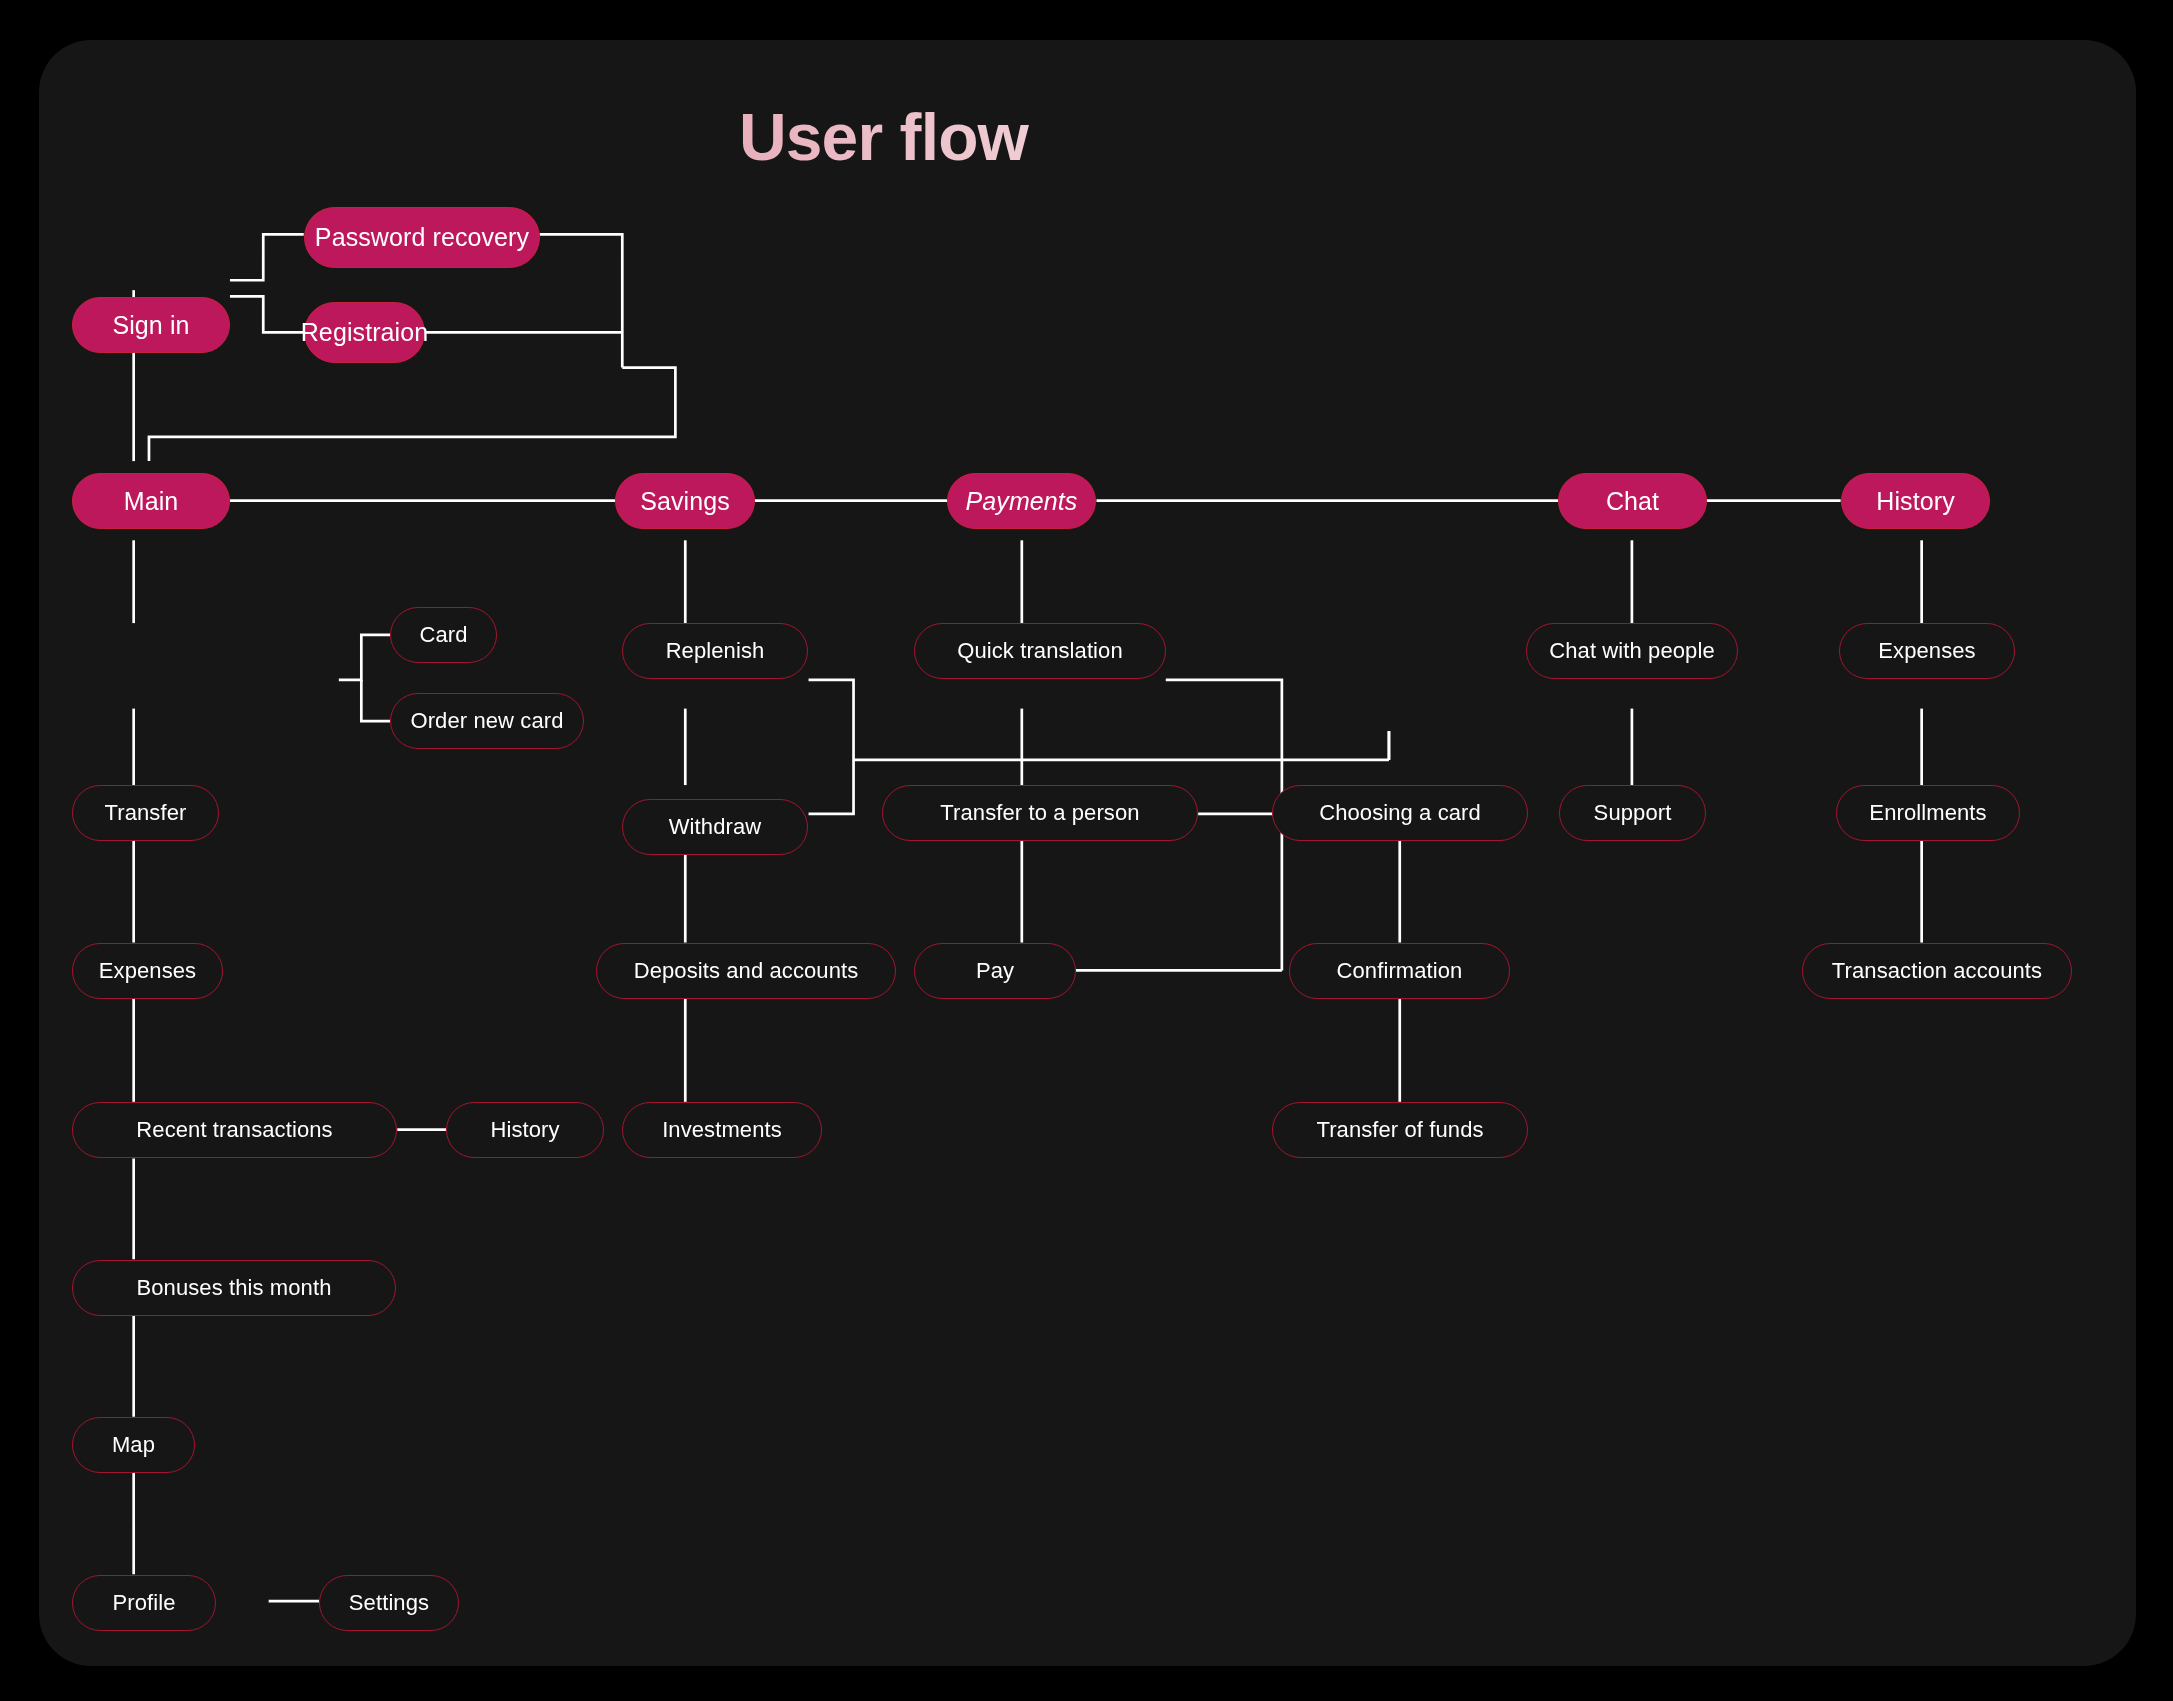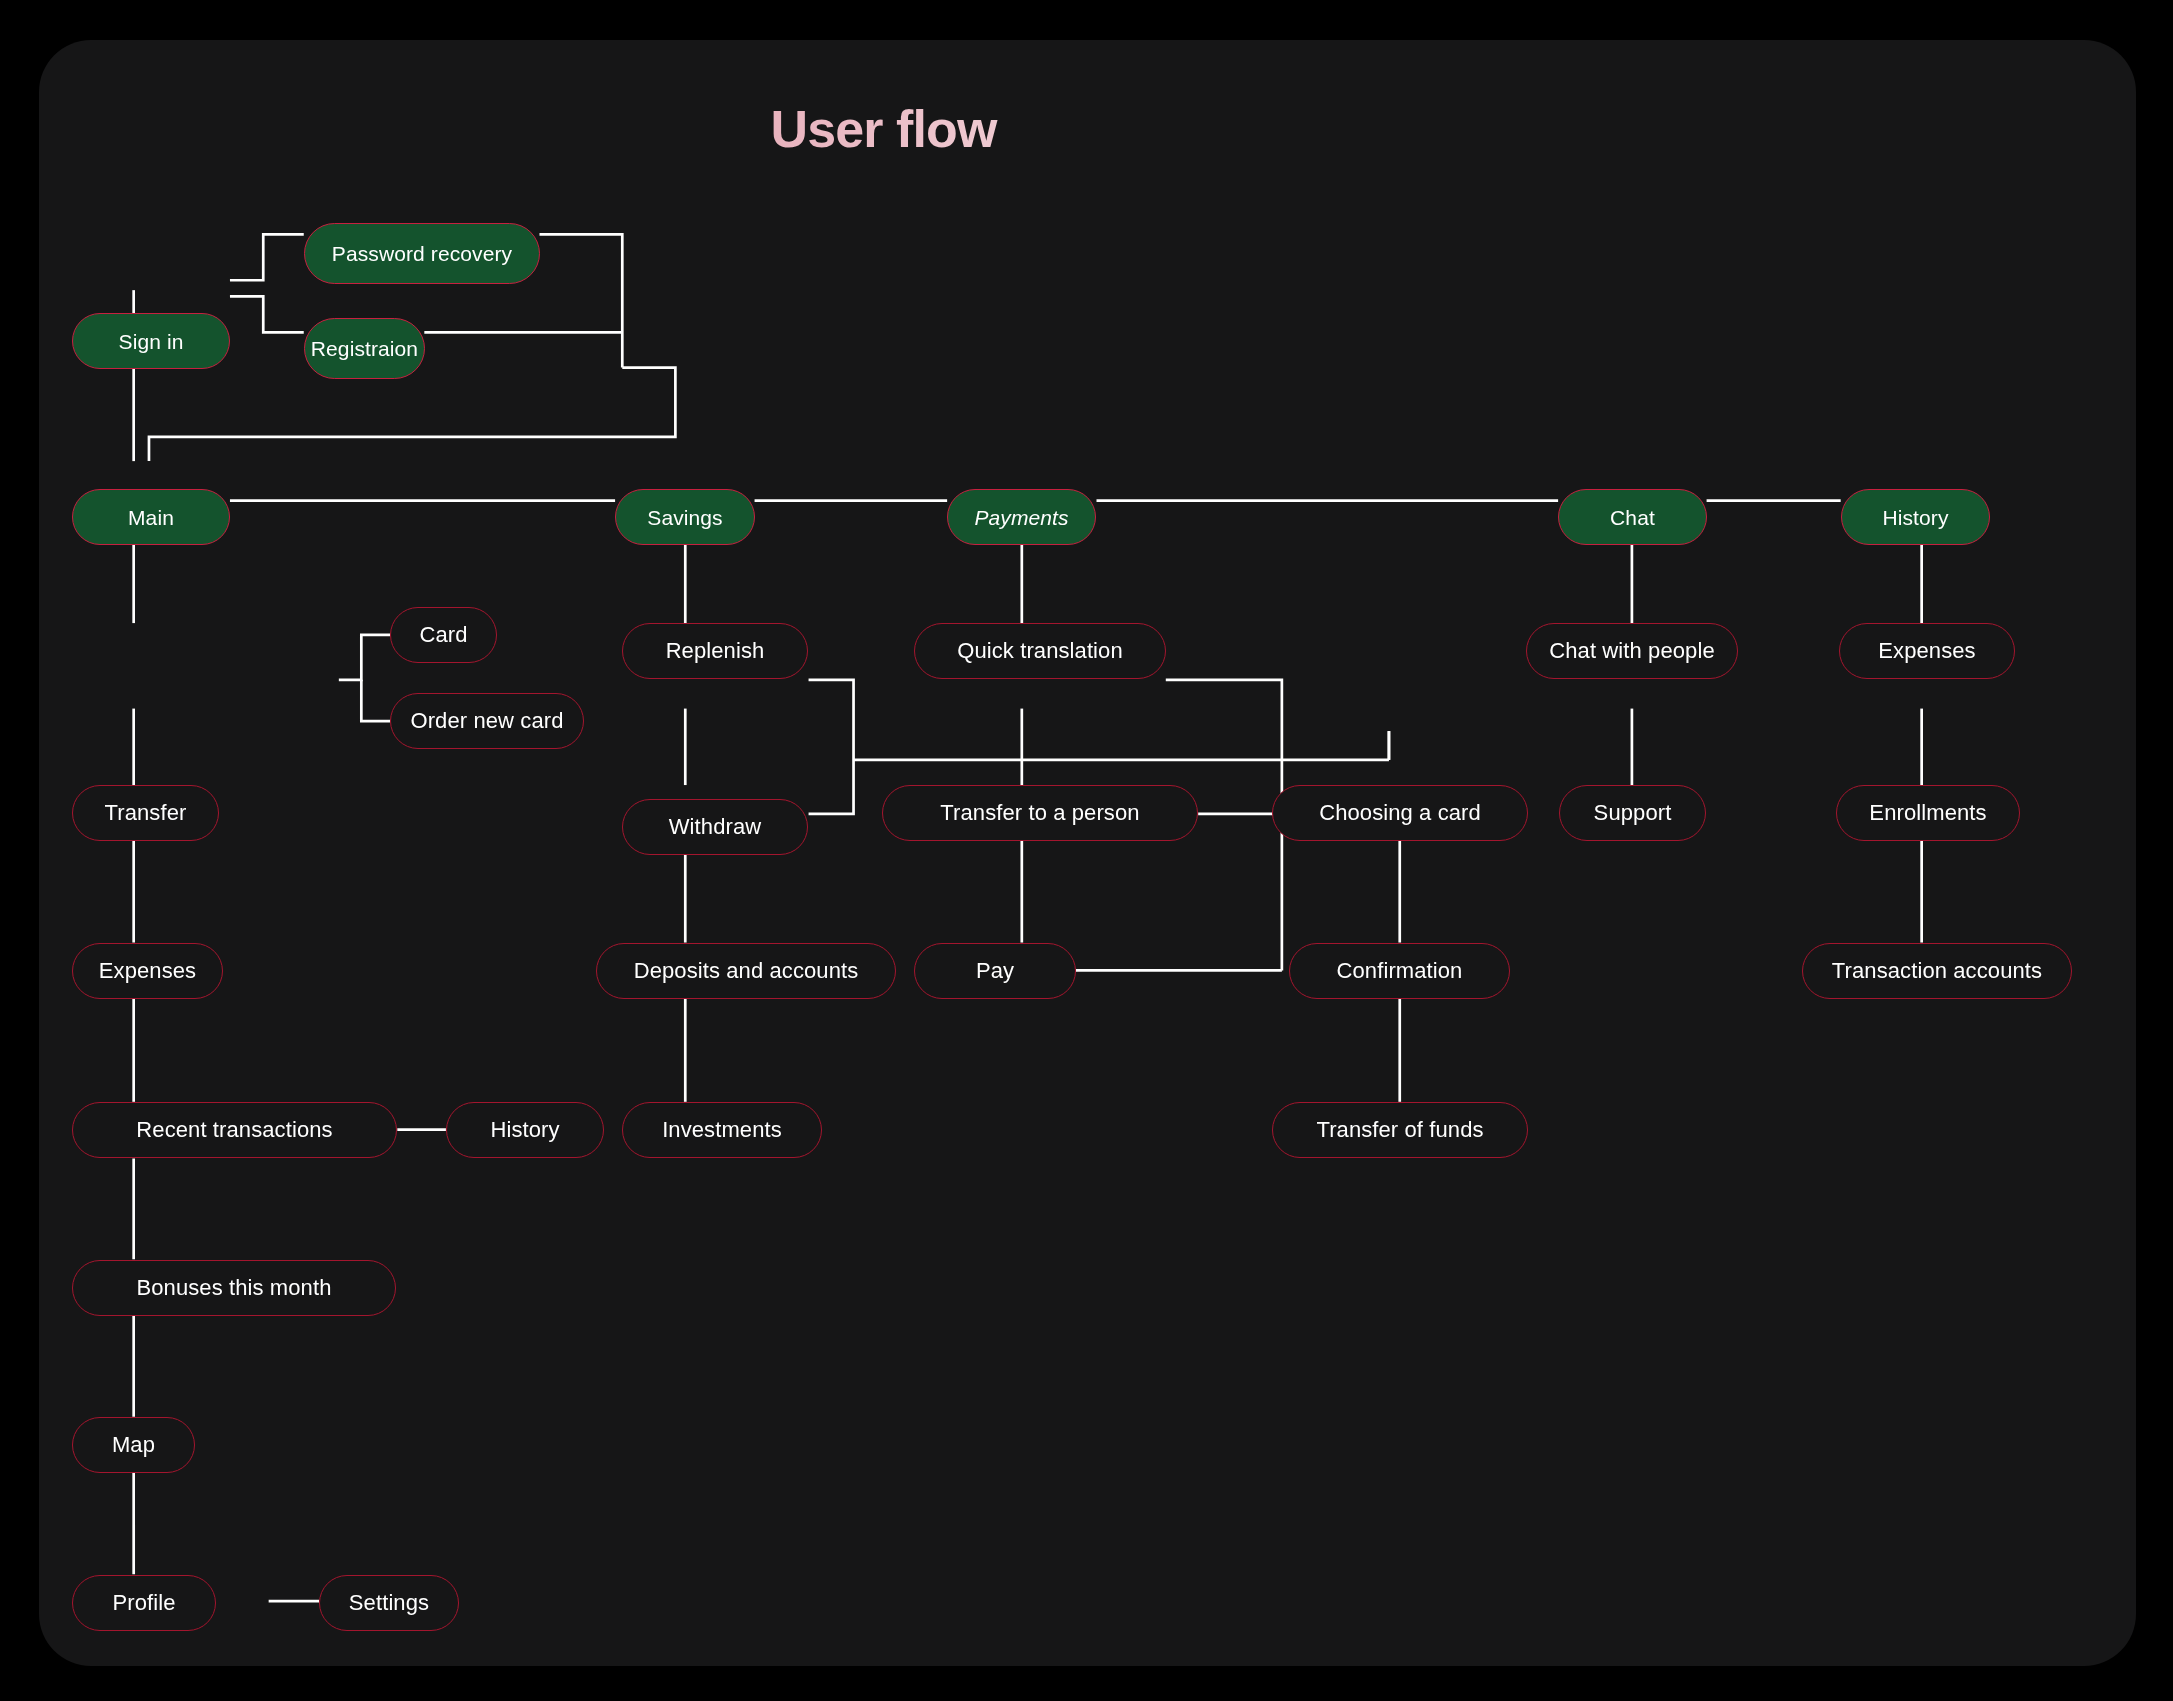--- a/index.html
+++ b/index.html
@@ -30,21 +30,21 @@
     border-radius: 52px;
     overflow: hidden;
   }
 
   #diagram-title {
     position: absolute;
     left: 0;
     top: 59px;
     width: 1689px;
     text-align: center;
-    font-size: 52px;
+    font-size: 66px;
     font-weight: bold;
     letter-spacing: -0.9px;
     background: linear-gradient(90deg, #C2183A 0%, #E3A0AE 32%, #F2D6DC 64%, #FFFFFF 100%);
     -webkit-background-clip: text;
     background-clip: text;
     -webkit-text-fill-color: transparent;
     color: #F6E6EA;
     white-space: nowrap;
   }
 
@@ -67,24 +67,23 @@
     color: #FFFFFF;
     font-size: 22px;
     font-weight: 400;
     letter-spacing: 0.1px;
     white-space: nowrap;
     line-height: 1;
     height: 56px;
   }
 
   .node.filled {
-    background: #14532d;
+    background: #be185d;
     border: 0.9px solid #C7203F;
-    font-size: 21px;
-    margin-top: 16px;
+    font-size: 25px;
   }
 
   .node.outline {
     background: #161617;
     border: 1.4px solid #A3152E;
   }
 </style>
 </head>
 <body>
 

